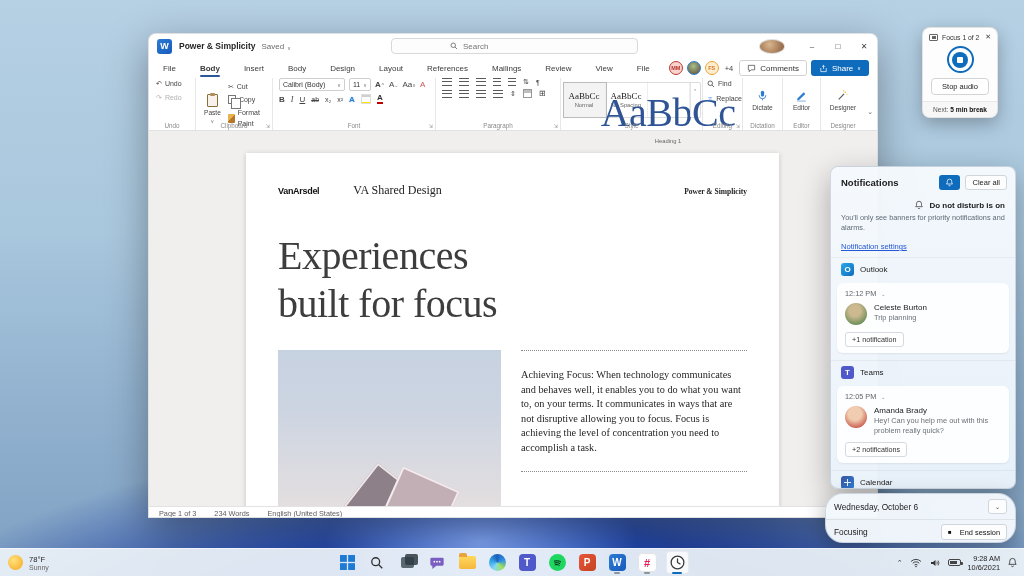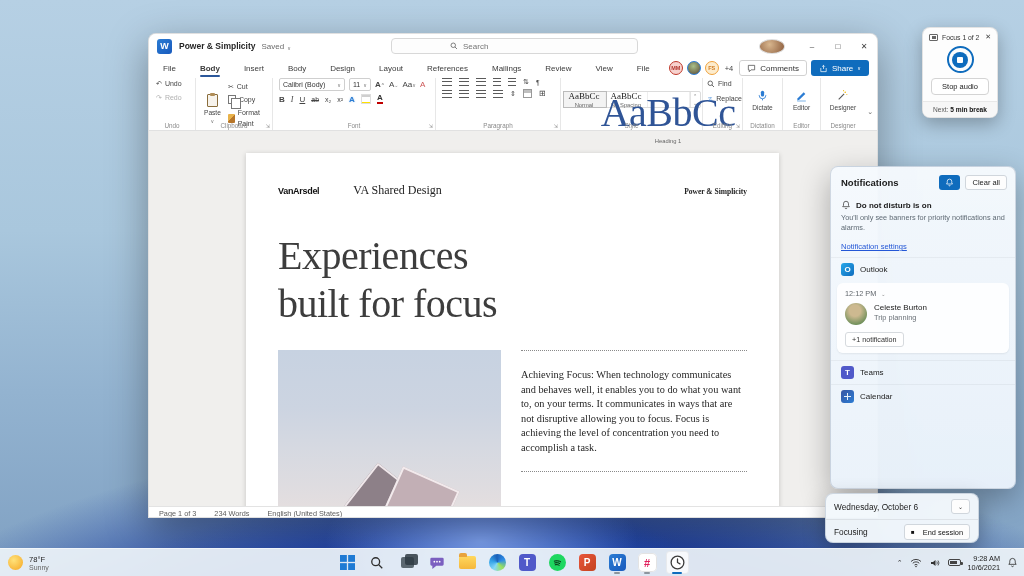--- a/index.html
+++ b/index.html
@@ -70,21 +70,21 @@
   .fgl { font-size:8px; color:#444; }
   .tinych { font-size:5px; color:#777; }
   .bold { font-weight:bold; } .ital { font-style:italic; font-family:"Liberation Serif",serif; } .unders { text-decoration:underline; }
   .strik { text-decoration:line-through; }
   .effA { color:#2b7cd3; text-shadow:0 0 2px #9cc6ef; font-weight:bold; }
   .hlico { width:10px; height:10px; background:linear-gradient(#cfcfcf 0 2px, #fff 2px 7px, #ffe100 7px 10px); border:1px solid #ddd; }
   .fcA { font-size:8px; font-weight:bold; color:#333; border-bottom:2px solid #c00000; line-height:8px; }
   .lines { width:10px; height:8px; background:repeating-linear-gradient(to bottom,#5a5a5a 0 1px,transparent 1px 3.5px); }
   .lines.c { width:8px; }
   .shade { width:9px; height:9px; background:linear-gradient(180deg,#bfbfbf 50%, #fff 50%); border:1px solid #999; }
-  .stylecells { display:flex; border:1px solid #dcdcdc; border-radius:2px; height:17px; }
+  .stylecells { display:flex; border:1px solid #dcdcdc; border-radius:2px; height:36px; }
   .scell { width:42px; display:flex; flex-direction:column; align-items:center; justify-content:center; gap:1px; border-right:1px solid #eee; }
   .scell.sel { background:#f3f3f3; outline:1px solid #bbb; }
   .ssample { font-size:9px; color:#222; font-family:"Liberation Serif",serif; }
   .ssample.h1 { color:#2f5496; }
   .scap { font-size:5.8px; color:#666; }
   .sarrows { width:10px; display:flex; flex-direction:column; align-items:center; justify-content:space-around; border-left:1px solid #e4e4e4; font-size:5px; color:#777; }
   .ribchev { position:absolute; right:4px; bottom:14px; font-size:7px; color:#666; }
 
   
   .canvas { height:375px; background:#f0efed; overflow:hidden; }
@@ -122,21 +122,21 @@
 
   
   .notif { position:absolute; left:830px; top:166px; width:186px; height:323px; border-radius:8px;
     background:linear-gradient(180deg, rgba(245,249,253,.97), rgba(234,242,250,.97));
     border:1px solid rgba(110,130,155,.28); box-shadow:0 10px 30px rgba(0,0,0,.3); overflow:hidden; font-size:8px; color:#222; }
   .n-head { display:flex; align-items:center; padding:8px 8px 6px 10px; gap:5px; }
   .n-title { font-size:9.5px; font-weight:bold; color:#1b1b1b; }
   .n-dndbtn { margin-left:auto; width:21px; height:15px; background:#0f6cbd; border-radius:3px; display:flex; align-items:center; justify-content:center; }
   .n-clear { border:1px solid #d0d6dc; background:#fdfdfd; border-radius:3px; font-size:7.5px; color:#222; padding:2px 6px; font-family:inherit; }
   .dnd { padding:4px 10px 2px 10px; }
-  .dnd-t { display:flex; gap:5px; align-items:center; font-size:8px; font-weight:bold; color:#1b1b1b; }
+  .dnd-t { display:flex; gap:5px; align-items:center; font-size:8px; font-weight:bold; color:#1b1b1b;justify-content:flex-end; }
   .dnd-d { margin-top:3px; font-size:7.3px; line-height:9.5px; color:#5f6a74; }
   .n-link { display:inline-block; margin:8px 10px 6px 10px; font-size:7.6px; color:#2457d6; text-decoration:underline; }
   .n-sec { display:flex; align-items:center; gap:6px; padding:5px 10px; font-size:8px; color:#222; border-top:1px solid rgba(0,0,0,.045); }
   .appsq { width:13px; height:13px; border-radius:3px; color:#fff; font-size:8px; font-weight:bold; display:flex; align-items:center; justify-content:center; }
   .outlook { background:linear-gradient(135deg,#28a8ea,#0f6cbd); }
   .teams { background:#5059c9; }
   .calico { background:linear-gradient(135deg,#3955a3,#2b7cd3); position:relative; }
   .calico::after { content:""; position:absolute; inset:3px; background:
       linear-gradient(#fff 0 1px, transparent 1px) 0 3px/100% 100% no-repeat,
       linear-gradient(90deg,#fff 0 1px, transparent 1px) 3px 0/100% 100% no-repeat; opacity:.9; }
@@ -144,21 +144,21 @@
   .ntime { display:flex; align-items:center; gap:5px; font-size:7.3px; color:#60666c; }
   .nrow { display:flex; gap:7px; margin-top:5px; }
   .navat { width:22px; height:22px; border-radius:50%; flex:0 0 auto; }
   .av-celeste { background:radial-gradient(circle at 45% 35%, #cdb990 30%, #6f8f5a 75%); }
   .av-amanda { background:radial-gradient(circle at 45% 35%, #f0cdb0 35%, #c8574a 80%); }
   .nname { font-size:8px; color:#1b1b1b; }
   .nmsg { font-size:7.4px; line-height:9.5px; color:#6a7077; margin-top:1px; }
   .nmore { display:inline-block; margin-top:7px; border:1px solid #d6dade; background:#fff; border-radius:3px; font-size:7.2px; color:#333; padding:2px 6px; font-family:inherit; }
 
   
-  .flyout { position:absolute; left:825px; top:493px; width:154px; height:50px; border-radius:8px;
+  .flyout { position:absolute; left:825px; top:493px; width:191px; height:50px; border-radius:18px;
     background:rgba(243,248,252,.97); border:1px solid rgba(110,130,155,.28); box-shadow:0 8px 22px rgba(0,0,0,.3); overflow:hidden; }
   .fl-row { height:25px; display:flex; align-items:center; padding:0 8px; font-size:8.3px; color:#1b1b1b; }
   .fl-row + .fl-row { border-top:1px solid rgba(0,0,0,.07); }
   .fl-chev { margin-left:auto; width:19px; height:15px; border:1px solid #d0d6dc; background:#fdfdfd; border-radius:3px;
     display:flex; align-items:center; justify-content:center; font-size:6px; color:#333; }
   .fl-end { margin-left:auto; border:1px solid #d0d6dc; background:#fdfdfd; border-radius:3px; font-size:7.4px;
     color:#111; padding:2.5px 6px; display:flex; gap:8px; align-items:center; font-family:inherit; }
   .fl-end .sq { font-size:6px; }
 
   
@@ -526,20 +526,34 @@
           <div class="nmsg">Trip planning</div>
         </span>
       </div>
       <button class="nmore">+1 notification</button>
     </div>
 
     <div class="n-sec">
       <span class="appsq teams">T</span>
       <span>Teams</span>
     </div>
+    <div class="ncard">
+      <div class="ntime">
+        <span>12:05 PM</span>
+        <span class="tinych">⌄</span>
+      </div>
+      <div class="nrow">
+        <span class="navat av-amanda"></span>
+        <span>
+          <div class="nname">Amanda Brady</div>
+          <div class="nmsg">Hey! Can you help me out with this problem really quick?</div>
+        </span>
+      </div>
+      <button class="nmore">+2 notifications</button>
+    </div>
 
     <div class="n-sec">
       <span class="appsq calico"></span>
       <span>Calendar</span>
     </div>
   </aside>
 
   <aside class="flyout">
     <div class="fl-row">
       <span>Wednesday, October 6</span>

